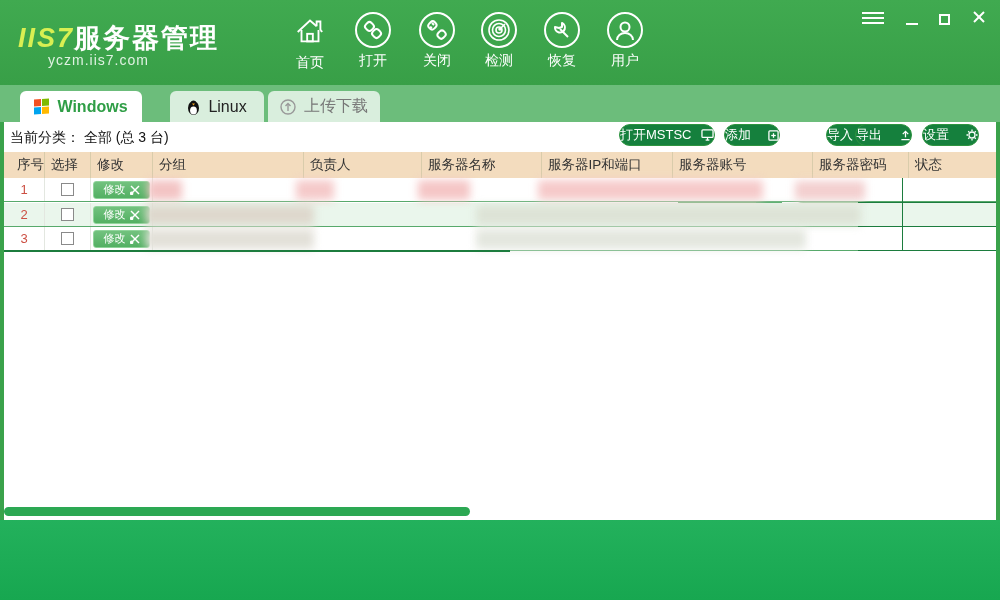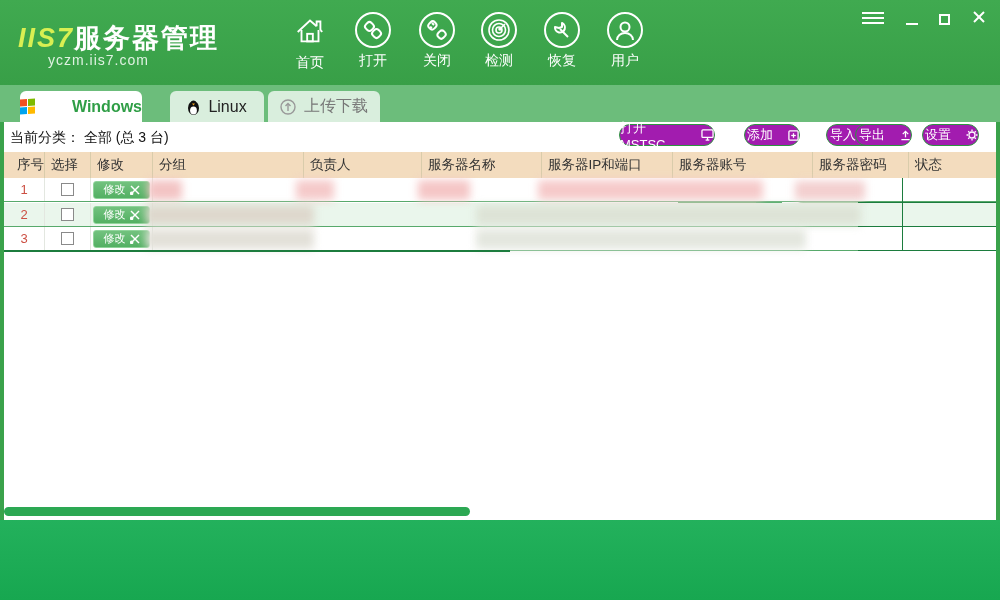--- a/index.html
+++ b/index.html
@@ -17,40 +17,40 @@
   .nav-home { width:38px; height:38px; margin:0 auto; display:flex; align-items:center; justify-content:center; }
   .nav-label { display:block; margin-top:4px; font-size:14px; }
   .winctl { top:10px; height:16px; display:flex; align-items:center; justify-content:center; cursor:pointer; }
   .bars i { display:block; width:22px; height:2px; background:#fff; margin:3px 0; }
   .minbar { width:12px; height:2px; background:#fff; }
   .maxbox { width:11px; height:11px; border:2px solid #fff; }
 
   
   .tabbar { left:0; top:85px; width:1000px; height:37px; background:#6cbd7b; }
   .tab { position:absolute; top:6px; height:31px; border-radius:6px 6px 0 0; display:flex; align-items:center; justify-content:center; gap:8px; font-size:16px; cursor:pointer; }
-  .tab-active { background:#fff; color:#2f9e46; font-weight:bold;justify-content:space-between; }
+  .tab-active { background:#fff; color:#2f9e46; font-weight:bold; }
   .tab-idle { background:#d9eedd; color:#222;margin-left:24px; }
   .winlogo { display:inline-grid; grid-template-columns:7px 7px; grid-template-rows:7px 7px; gap:1px; transform:skewY(-4deg); }
   .winlogo i:nth-child(1){background:#f25022}.winlogo i:nth-child(2){background:#7fba00}
   .winlogo i:nth-child(3){background:#00a4ef}.winlogo i:nth-child(4){background:#ffb900}
   .selbtn { position:absolute; top:94px; height:24px; border:1px solid #fff; border-radius:2px; background:rgba(255,255,255,0.07); color:#fff; font-size:13px; display:flex; align-items:center; justify-content:center; gap:5px; cursor:pointer; }
   .mini-ic { width:12px; height:12px; border:1px solid #fff; border-radius:2px; display:flex; align-items:center; justify-content:center; }
   .dropdown { left:678px; top:93px; width:104px; height:25px; display:flex; cursor:pointer; }
   .dd-field { width:78px; height:25px; background:#ddefdf; border:1px solid #4ca65b; }
   .dd-btn { width:26px; height:25px; background:#2f9e4d; display:flex; align-items:center; justify-content:center; }
   .dd-arrow { width:0; height:0; border-left:5px solid transparent; border-right:5px solid transparent; border-top:7px solid #fff; }
   .search { left:790px; top:92px; width:196px; height:26px; border-radius:13px; background:#7fc68b; display:flex; align-items:center; padding:0 10px 0 14px; }
   .search input { flex:1; border:none; background:transparent; outline:none; color:#fff; font-size:13px; font-family:inherit; }
   .search input::placeholder { color:#eef9f0; opacity:1; }
 
   
   .sideborder { top:122px; width:4px; height:398px; background:#3aa24b; }
   .statusrow { left:4px; top:122px; width:992px; height:30px; background:#fff; }
   .status-text { left:10px; top:129px; font-size:14px; color:#111; }
-  .actbtn { position:absolute; top:124px; height:22px; border-radius:11px; background:#a21caf; color:#fff; font-size:13px; display:flex; align-items:center; justify-content:flex-end; gap:15px; cursor:pointer; border:1px solid #2e9440; }
+  .actbtn { position:absolute; top:124px; height:22px; border-radius:11px; background:#15803d; color:#fff; font-size:13px; display:flex; align-items:center; justify-content:space-between; gap:9px; cursor:pointer; border:1px solid #2e9440; }
 
   
   .thead { left:4px; top:152px; width:992px; height:26px; background:#f3dcbe; display:flex; }
   .th { height:26px; display:flex; align-items:center; padding-left:6px; font-size:13.5px; color:#333; border-left:1px solid #d9ccab; }
   .th:first-child { border-left:none;padding-left:13px; }
   .trow { left:4px; width:992px; height:24px; display:flex; border-bottom:1px solid #57a96b; }
   .td { height:100%; display:flex; align-items:center; border-left:1px solid #e3e7e0; }
   .td:first-child { border-left:none; }
   .rownum { justify-content:center; color:#cc4f43; font-size:13px; }
   .cb { width:13px; height:13px; border:1px solid #8a8a8a; background:#fff; margin:0 auto; cursor:pointer; }
@@ -241,21 +241,21 @@
 <div class="actbtn" style="left:619px;width:96px">
   <span>打开MSTSC</span>
   <span>
     <svg width="13" height="12" viewBox="0 0 14 13" fill="none" stroke="#fff" stroke-width="1.4">
         <rect x="1" y="1" width="12" height="8" rx="1"></rect>
         <line x1="5" y1="12" x2="9" y2="12"></line>
         <line x1="7" y1="9" x2="7" y2="12"></line>
       </svg>
   </span>
 </div>
-<div class="actbtn" style="left:744px;width:56px">
+<div class="actbtn" style="left:724px;width:56px">
   <span>添加</span>
   <span>
     <svg width="11" height="11" viewBox="0 0 12 12" fill="none" stroke="#fff" stroke-width="1.4">
         <rect x="1" y="1" width="10" height="10" rx="1"></rect>
         <line x1="6" y1="3.5" x2="6" y2="8.5"></line>
         <line x1="3.5" y1="6" x2="8.5" y2="6"></line>
       </svg>
   </span>
 </div>
 <div class="actbtn" style="left:826px;width:57px">

